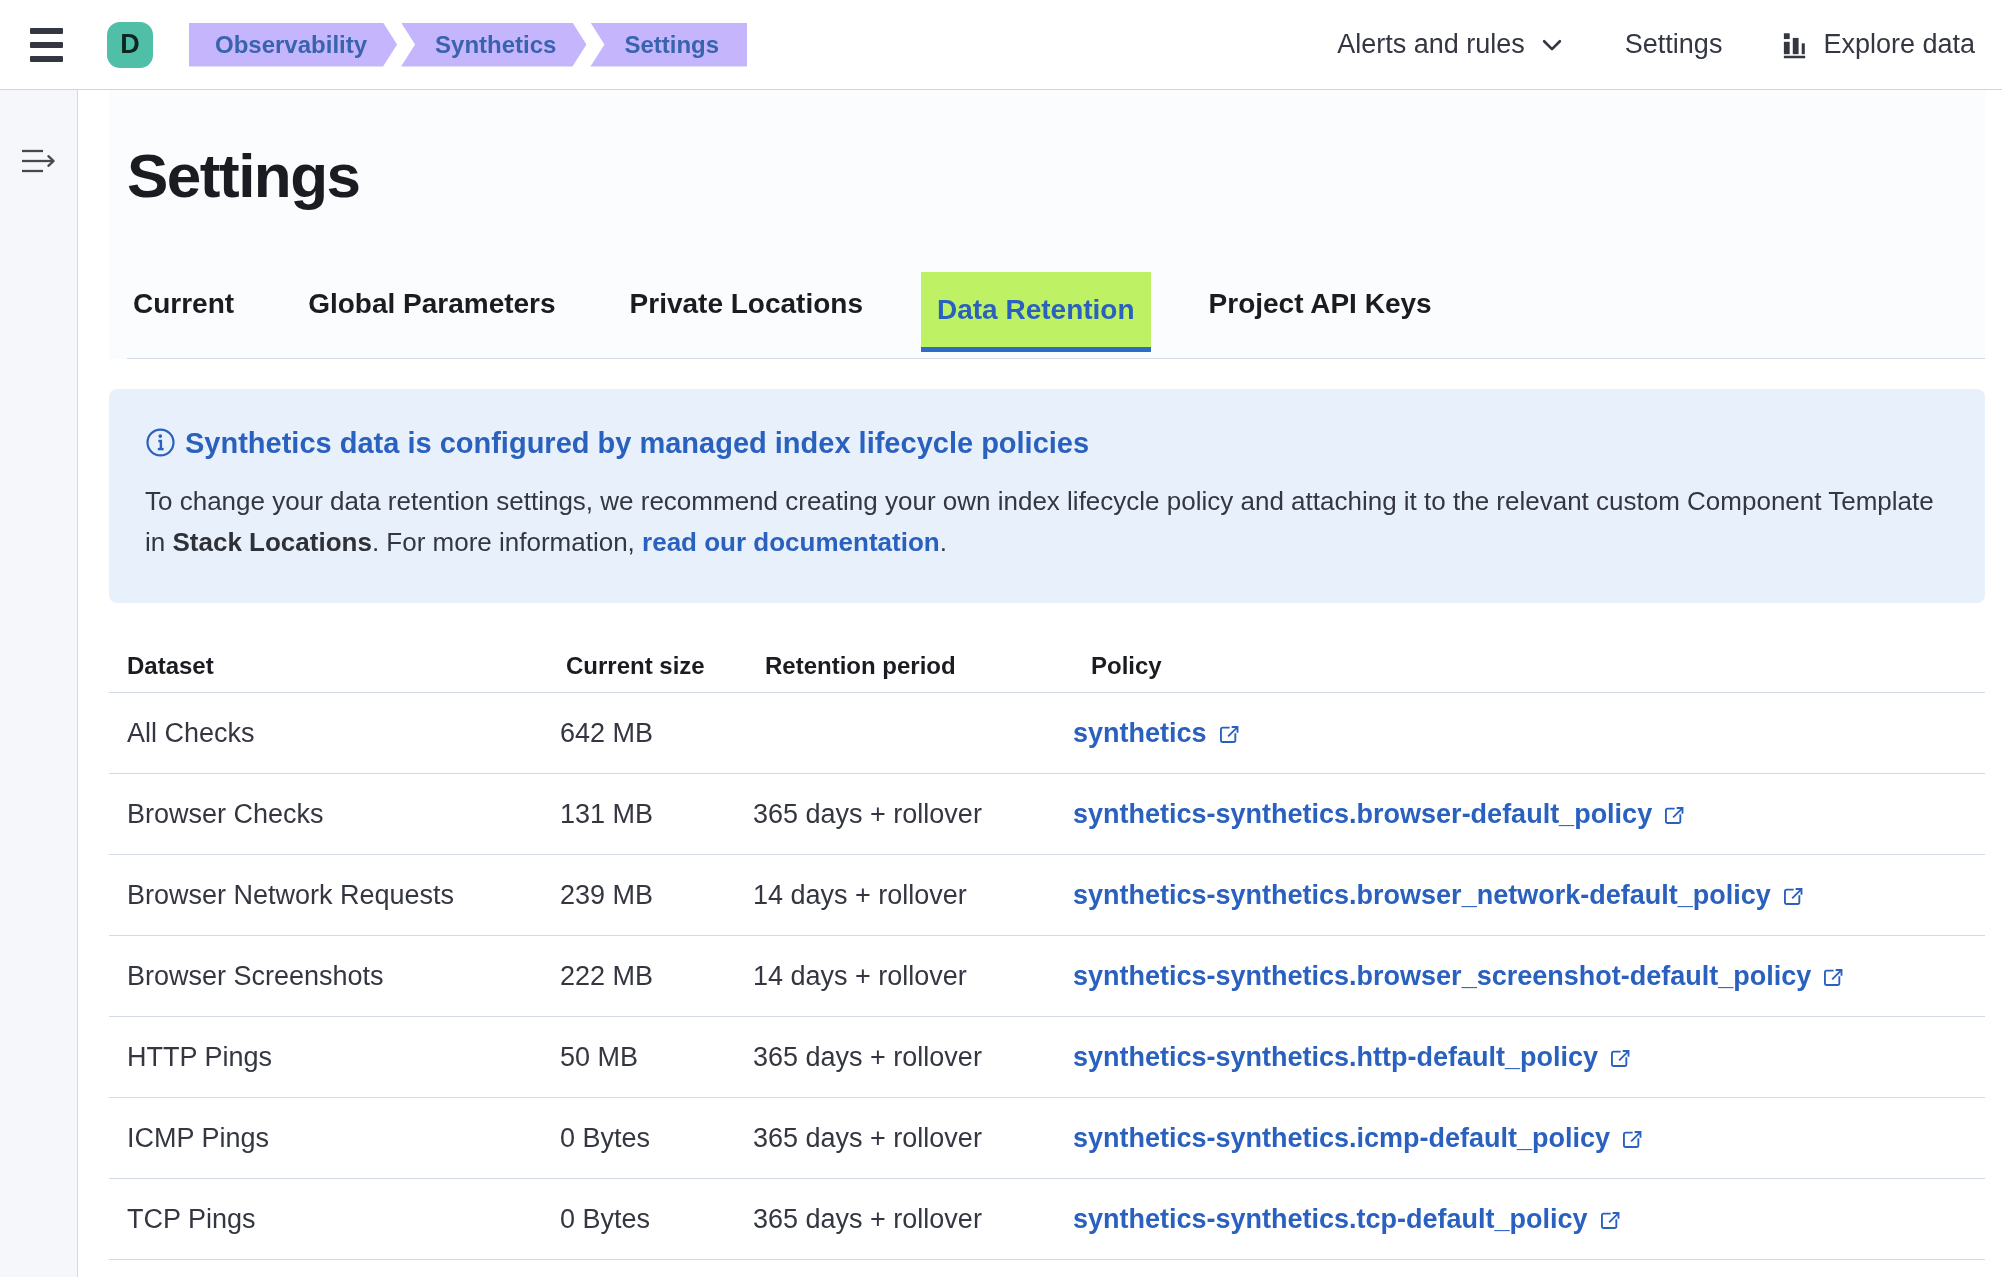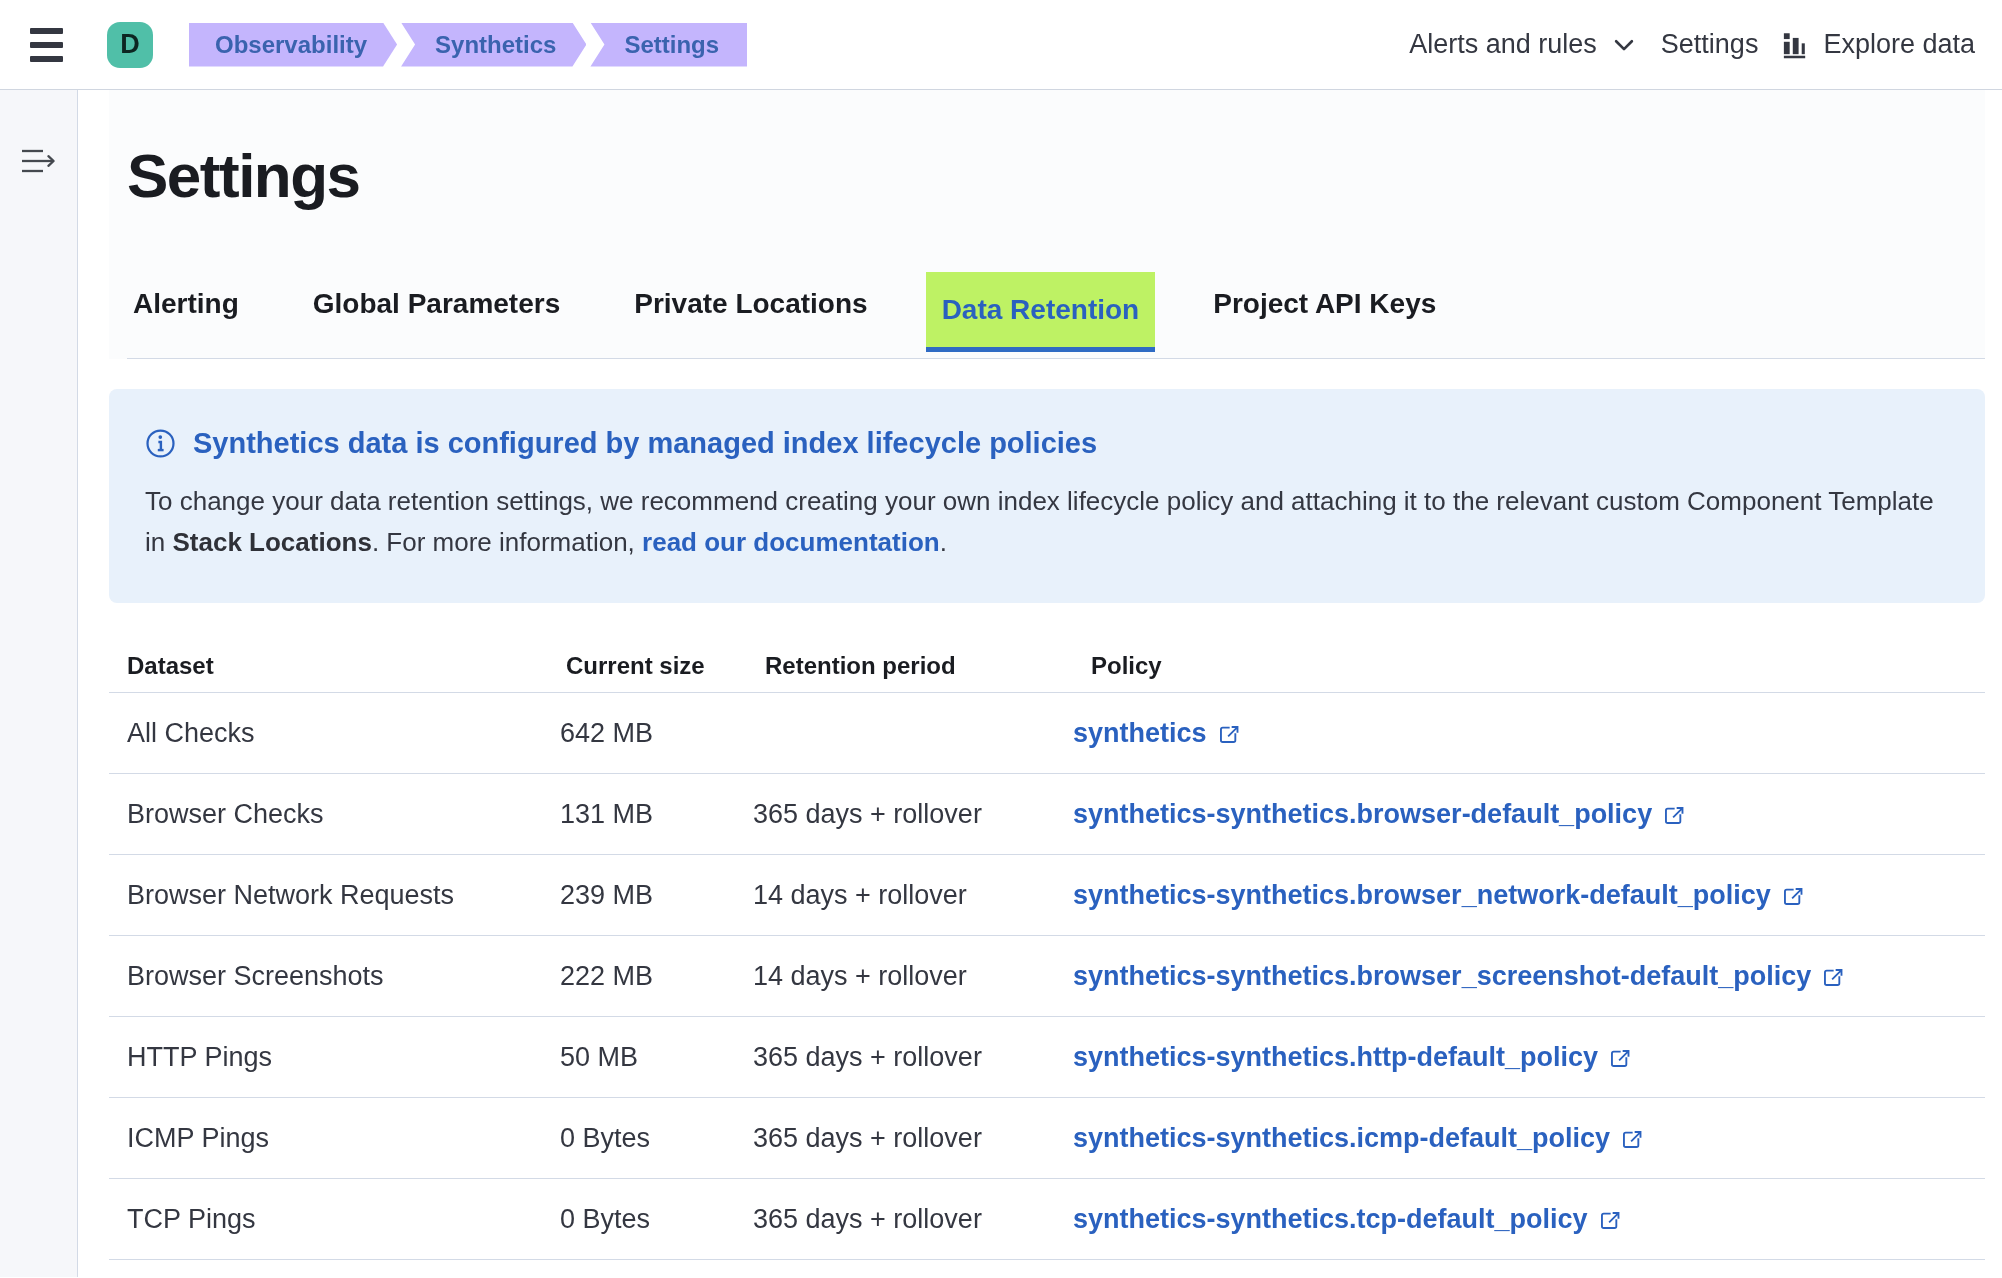--- a/index.html
+++ b/index.html
@@ -16,21 +16,21 @@
             display:flex; align-items:center; justify-content:center;
             font-size:27px; font-weight:600; color:#0d2622; cursor:pointer; }
   .breadcrumbs { display:flex; align-items:center; margin-left:36px; }
   .crumb { height:44px; display:flex; align-items:center; background:#c4b5fd; color:#3a63ae;
            font-size:24px; font-weight:600; padding:0 30px 0 26px; margin-right:4px; cursor:pointer; }
   .crumb.first { clip-path: polygon(0 0, calc(100% - 14px) 0, 100% 50%, calc(100% - 14px) 100%, 0 100%); }
   .crumb.mid   { clip-path: polygon(0 0, calc(100% - 14px) 0, 100% 50%, calc(100% - 14px) 100%, 0 100%, 14px 50%); padding-left:34px; }
   .crumb.last  { clip-path: polygon(0 0, 100% 0, 100% 100%, 0 100%, 14px 50%); padding-left:34px; padding-right:28px; }
   .tb-spacer { flex:1; }
   .top-action { display:flex; align-items:center; gap:12px; background:none; border:none;
-                font-family:inherit; font-size:27px; color:#343741; cursor:pointer; margin-left:22px; }
+                font-family:inherit; font-size:27px; color:#343741; cursor:pointer; margin-left:58px; }
 
   
   .layout { display:flex; height:1187px; }
   .leftrail { width:78px; background:#f6f7fa; border-right:1px solid #d3dae6; flex:none; }
   .expand-btn { margin:56px 0 0 20px; background:none; border:none; cursor:pointer; }
   .main { flex:1; padding:0 17px 0 31px; }
 
   
   .page-head { background:#fbfcfd; }
   h1.page-title { margin-left:18px; padding-top:48px; font-size:62px; line-height:76px;
@@ -38,21 +38,21 @@
   .tabs { display:flex; gap:62px; margin-left:18px; margin-top:52px;
           border-bottom:1px solid #d3dae6; }
   .tab { display:flex; align-items:center; height:80px; font-size:28px; font-weight:600;
          color:#1a1c21; cursor:pointer; border-bottom:5px solid transparent; padding:0 6px; }
   .tab.active { color:#2a61bf; background:#bef264; border-bottom-color:#2f6bc4;
                 padding:0 16px; margin:6px -10px; }
 
   
   .callout { margin-top:30px; background:#e8f1fb; border-radius:8px;
              padding:38px 40px 40px 36px; }
-  .callout-head { display:flex; align-items:center; gap:17px; }
+  .callout-head { display:flex; align-items:flex-start; gap:9px; }
   .callout-title { font-size:29px; font-weight:600; color:#2a61bf; }
   .callout-body { margin-top:21px; font-size:26px; line-height:41px; color:#343741; max-width:1810px; }
   .callout-body strong { color:#2f3138; }
   a.doc-link { color:#2a61bf; font-weight:600; cursor:pointer; text-decoration:none; }
 
   
   .table { margin-top:37px; }
   .trow { display:grid; grid-template-columns:433px 193px 320px 1fr; align-items:center;
           padding-left:18px; border-bottom:1px solid #d3dae6; }
   .thead { height:53px;gap:6px; }
@@ -110,21 +110,21 @@
         <path d="M12 7h4.5"></path>
           <path d="M14.2 4.6 16.8 7l-2.6 2.4" stroke-linecap="round" stroke-linejoin="round"></path>
       </svg>
     </button>
   </aside>
 
   <main class="main">
     <div class="page-head">
       <h1 class="page-title">Settings</h1>
       <div class="tabs" id="tabs">
-          <div class="tab">Alerting</div>
+          <div class="tab">Current</div>
           <div class="tab">Global Parameters</div>
           <div class="tab">Private Locations</div>
           <div class="tab active">Data Retention</div>
           <div class="tab">Project API Keys</div>
         </div>
     </div>
 
     <section class="callout">
       <div class="callout-head">
         <svg width="31" height="31" viewBox="0 0 16 16" fill="none" stroke="#2a61bf" stroke-width="1.15">

